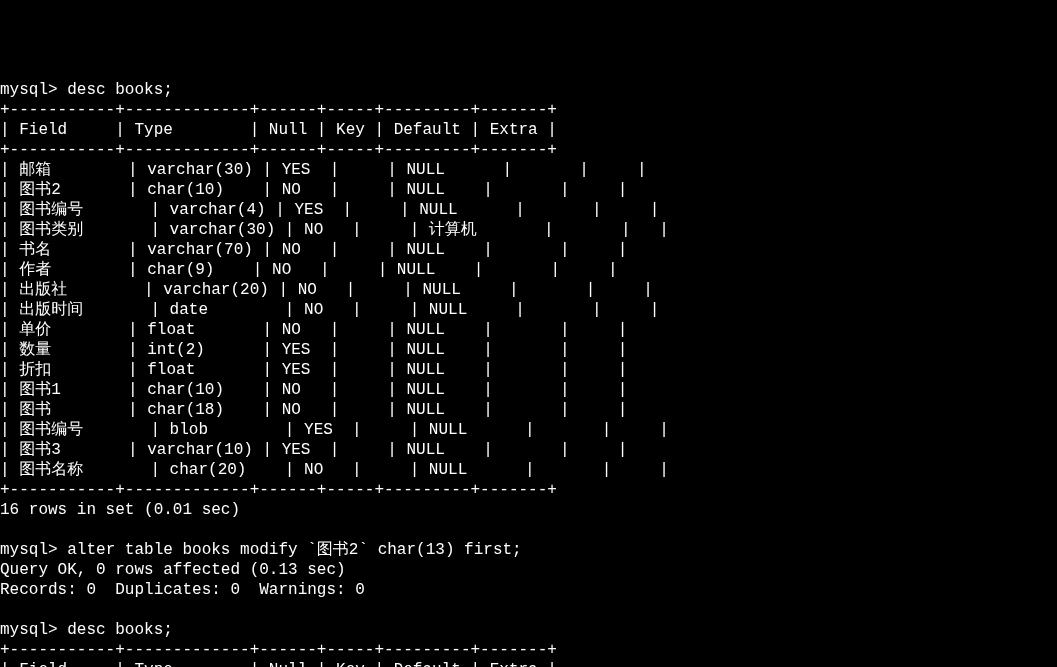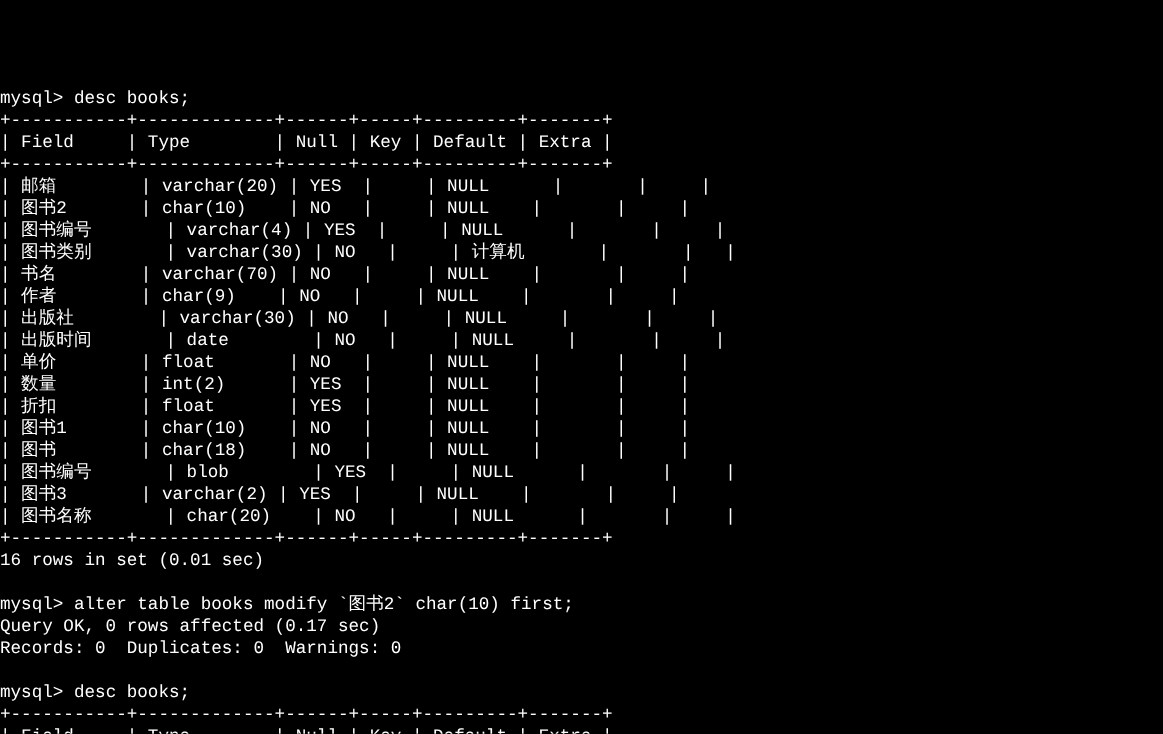--- a/index.html
+++ b/index.html
@@ -25,41 +25,41 @@
   </style>
 </head>
 <body>
 
 
 
 <div class="terminal"><span>mysql&gt;</span> <span>desc books;</span>
 <span>+-----------+-------------+------+-----+---------+-------+</span>
 <span>| Field     | Type        | Null | Key | Default | Extra |</span>
 <span>+-----------+-------------+------+-----+---------+-------+</span>
-<span>| 邮箱        | varchar(20) | YES  |     | NULL      |       |     |</span>
+<span>| 邮箱        | varchar(30) | YES  |     | NULL      |       |     |</span>
 <span>| 图书2       | char(10)    | NO   |     | NULL    |       |     |</span>
 <span>| 图书编号       | varchar(4) | YES  |     | NULL      |       |     |</span>
 <span>| 图书类别       | varchar(30) | NO   |     | 计算机       |       |   |</span>
 <span>| 书名        | varchar(70) | NO   |     | NULL    |       |     |</span>
 <span>| 作者        | char(9)    | NO   |     | NULL    |       |     |</span>
-<span>| 出版社        | varchar(30) | NO   |     | NULL     |       |     |</span>
+<span>| 出版社        | varchar(20) | NO   |     | NULL     |       |     |</span>
 <span>| 出版时间       | date        | NO   |     | NULL     |       |     |</span>
 <span>| 单价        | float       | NO   |     | NULL    |       |     |</span>
 <span>| 数量        | int(2)      | YES  |     | NULL    |       |     |</span>
 <span>| 折扣        | float       | YES  |     | NULL    |       |     |</span>
 <span>| 图书1       | char(10)    | NO   |     | NULL    |       |     |</span>
 <span>| 图书        | char(18)    | NO   |     | NULL    |       |     |</span>
 <span>| 图书编号       | blob        | YES  |     | NULL      |       |     |</span>
-<span>| 图书3       | varchar(2) | YES  |     | NULL    |       |     |</span>
+<span>| 图书3       | varchar(10) | YES  |     | NULL    |       |     |</span>
 <span>| 图书名称       | char(20)    | NO   |     | NULL      |       |     |</span>
 <span>+-----------+-------------+------+-----+---------+-------+</span>
 <span>16 rows in set (0.01 sec)</span>
 
-<span>mysql&gt;</span> <span>alter table books modify `图书2` char(10) first;</span>
-<span>Query OK, 0 rows affected (0.17 sec)</span>
+<span>mysql&gt;</span> <span>alter table books modify `图书2` char(13) first;</span>
+<span>Query OK, 0 rows affected (0.13 sec)</span>
 <span>Records: 0  Duplicates: 0  Warnings: 0</span>
 
 <span>mysql&gt;</span> <span>desc books;</span>
 <span>+-----------+-------------+------+-----+---------+-------+</span>
 <span>| Field     | Type        | Null | Key | Default | Extra |</span>
 
 
 </div>
 
 

